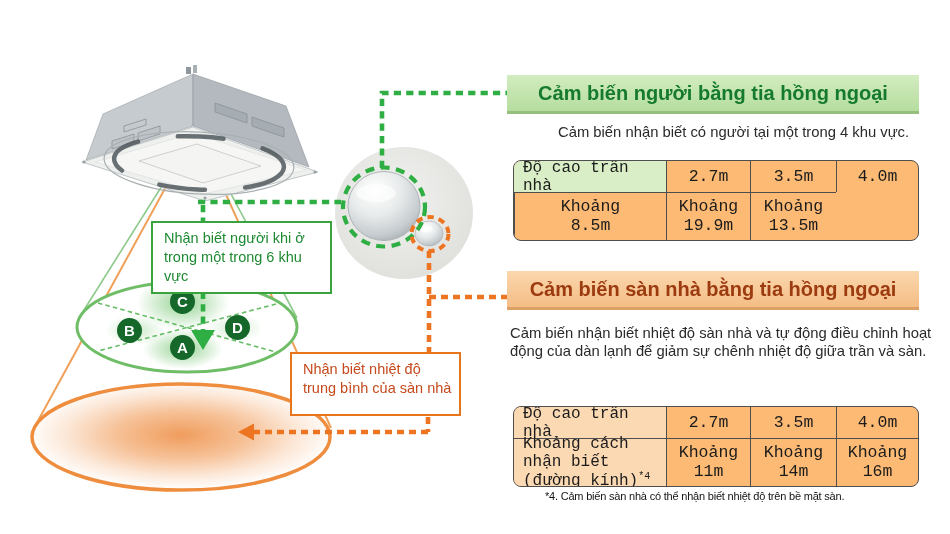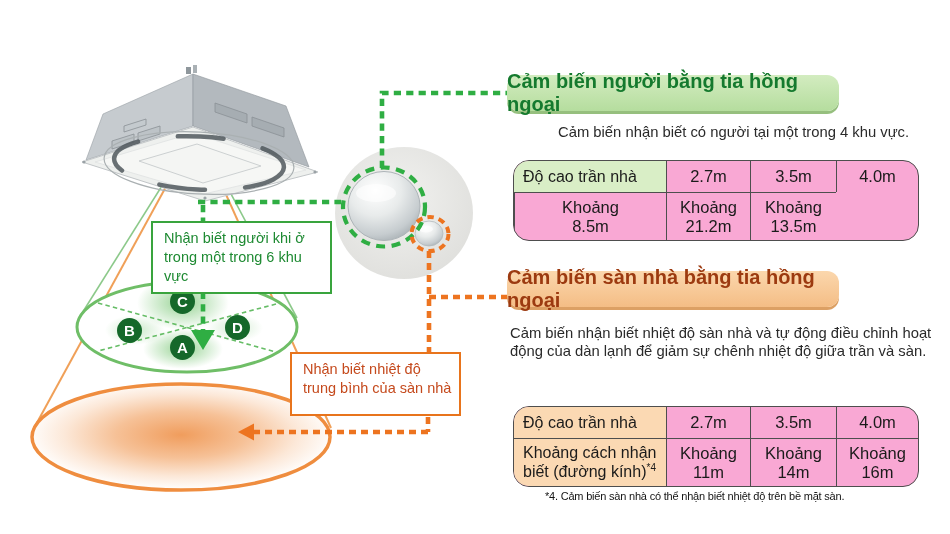--- a/index.html
+++ b/index.html
@@ -18,40 +18,40 @@
     border:2px solid #e8741c;color:#c54a1d;}
 
   
   .zone{position:absolute;width:25px;height:25px;border-radius:50%;
     background:#15682a;color:#fff;font-weight:bold;font-size:15px;
     display:flex;align-items:center;justify-content:center;}
   .zc{left:170px;top:289px;} .zb{left:117px;top:318px;}
   .zd{left:225px;top:315px;} .za{left:170px;top:335px;}
 
   
-  .hdr{position:absolute;width:332px;height:36px;border-radius:12px;
+  .hdr{position:absolute;width:412px;height:36px;border-radius:0;
     display:flex;align-items:center;justify-content:center;
     font-size:20px;font-weight:bold;box-sizing:border-box;}
   .hdr-green{left:507px;top:75px;background:linear-gradient(#d3ecc0,#b5dd9e);
     color:#157a2e;box-shadow:0 3px 0 #96bf7e;}
   .hdr-orange{left:507px;top:271px;background:linear-gradient(#fbd7ad,#f4bd85);
     color:#9c3a10;box-shadow:0 3px 0 #dca064;}
 
   .desc{position:absolute;font-size:14.8px;color:#2a2a2a;line-height:1.22;}
   .desc1{left:510px;top:123px;width:430px;margin-left:48px;}
   .desc2{left:510px;top:324px;width:442px;}
 
   .fn{position:absolute;font-size:11px;letter-spacing:-0.2px;color:#141414;white-space:nowrap;}
   .fn1{left:508px;top:245px;}
   .fn2{left:508px;top:490px;margin-left:37px;}
 
   
   .tbl{position:absolute;display:grid;grid-template-columns:152px 84px 86px 82px;
-    grid-template-rows:31px 48px;border:1.5px solid #4e4e4e;border-radius:16px;
-    overflow:hidden;background:#f9a8d4;}
+    grid-template-rows:31px 48px;border:1.5px solid #4e4e4e;border-radius:8px;
+    overflow:hidden;background:#fdba74;font-family:Liberation Mono, monospace;}
   .tbl-green{left:513px;top:160px;}
   .tbl-orange{left:513px;top:406px;}
   .tbl .c{display:flex;align-items:center;justify-content:center;text-align:center;
     font-size:16.5px;color:#1b1b1b;border-left:1.5px solid #4e4e4e;box-sizing:border-box;}
   .tbl .first{border-left:none;justify-content:flex-start;text-align:left;
     padding-left:9px;font-size:16px;}
   .tbl .r2{border-top:1.5px solid #4e4e4e;}
   .tbl-green .first{background:#d9eec6;}
   .tbl-orange .first{background:#fbd9b3;}
   .two-line{flex-direction:column;line-height:1.15;}
@@ -176,21 +176,21 @@
     <div class="c first">Độ cao trần nhà</div>
     <div class="c">2.7m</div>
     <div class="c">3.5m</div>
     <div class="c">4.0m</div>
     <div class="c r2 two-line">
       <span>Khoảng</span>
       <span>8.5m</span>
     </div>
     <div class="c r2 two-line">
       <span>Khoảng</span>
-      <span>21.2m</span>
+      <span>19.9m</span>
     </div>
     <div class="c r2 two-line">
       <span>Khoảng</span>
       <span>13.5m</span>
     </div>
   </div>
 
   <div class="hdr hdr-orange">Cảm biến sàn nhà bằng tia hồng ngoại</div>
   <div class="desc desc2">Cảm biến nhận biết nhiệt độ sàn nhà và tự động điều chỉnh hoạt động của dàn lạnh để giảm sự chênh nhiệt độ giữa trần và sàn.</div>
 

